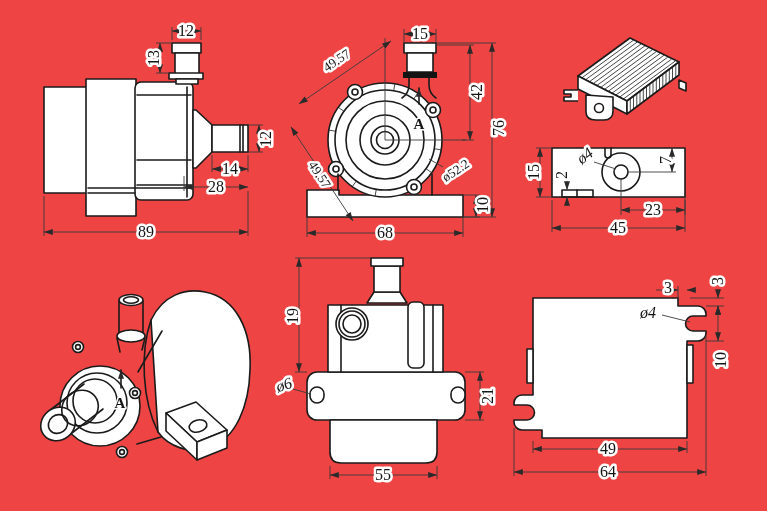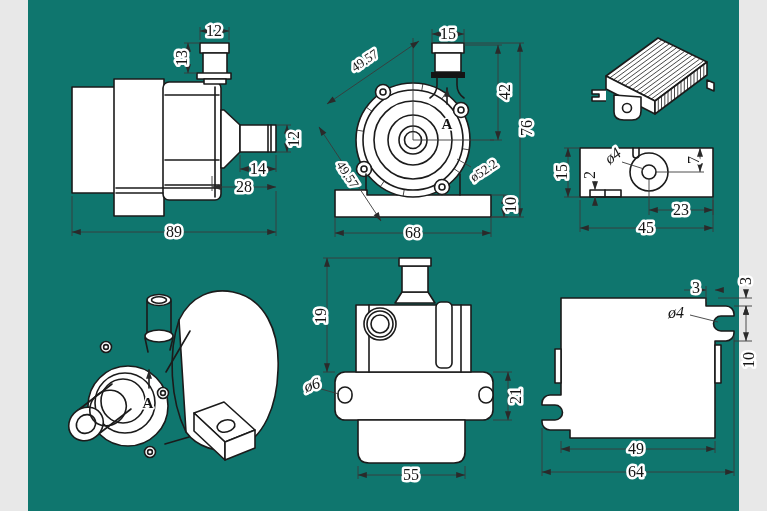--- a/index.html
+++ b/index.html
@@ -1,16 +1,16 @@
 <!DOCTYPE html>
 <html><head>
 <meta charset="utf-8">
 <style>
   html,body{margin:0;padding:0;background:#e8e8e8;}
-  .page{width:711px;height:511px;background:#0f766e;position:relative;margin:0 auto;
+  .page{width:767px;height:511px;background:#ef4444;position:relative;margin:0 auto;
         font-family:"Liberation Serif", serif;}
   svg{display:block}
   .g  {fill:none;stroke:#1b1b1b;stroke-width:1.6;stroke-linejoin:round;stroke-linecap:round}
   .gf {fill:#ffffff;stroke:#1b1b1b;stroke-width:1.6;stroke-linejoin:round}
   .gt {fill:none;stroke:#1b1b1b;stroke-width:0.8}
   .blk{fill:#141414;stroke:none}
   .d  {fill:none;stroke:#3a3a3a;stroke-width:0.9}
   .t  {font:16px "Liberation Serif", serif;fill:#141414;text-anchor:middle;
        paint-order:stroke;stroke:#ffffff;stroke-width:5px;stroke-linejoin:round}
   .ts {font-size:13px}

